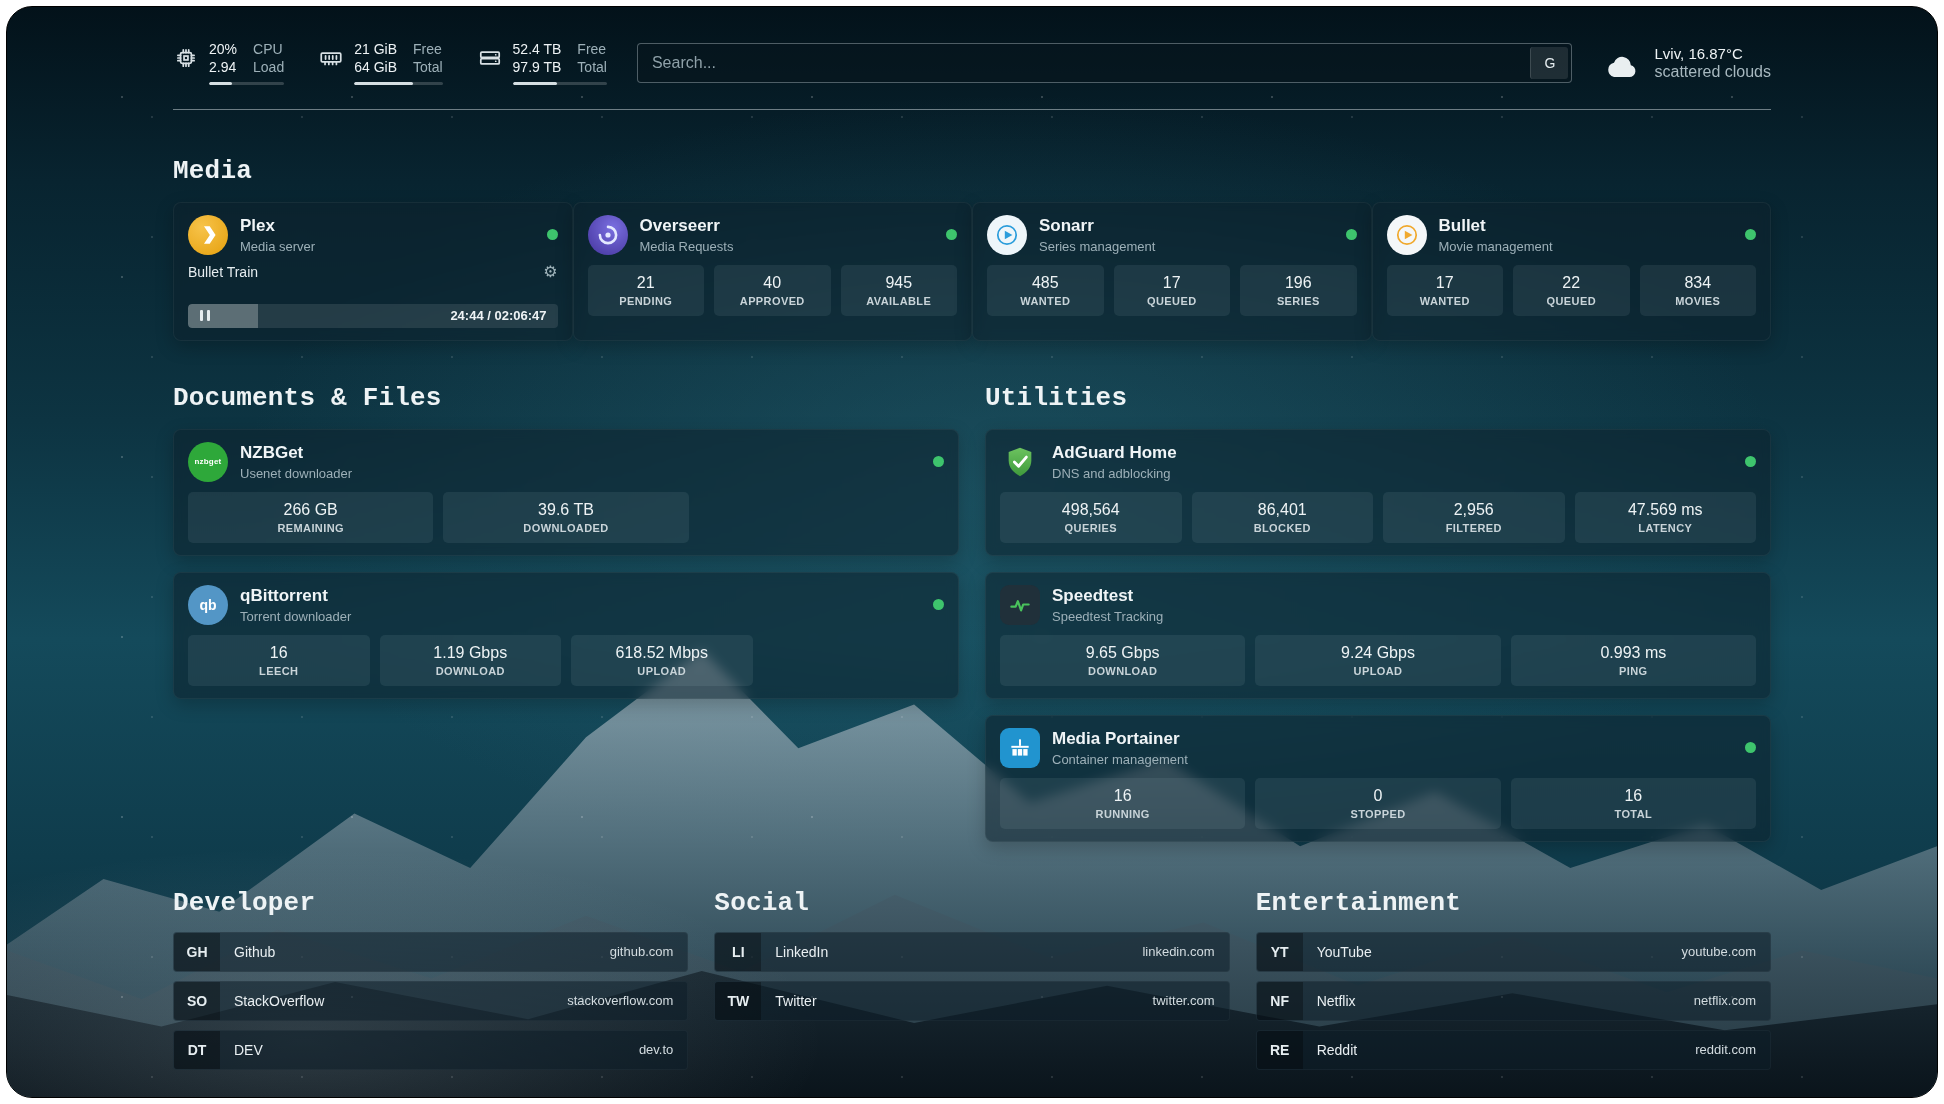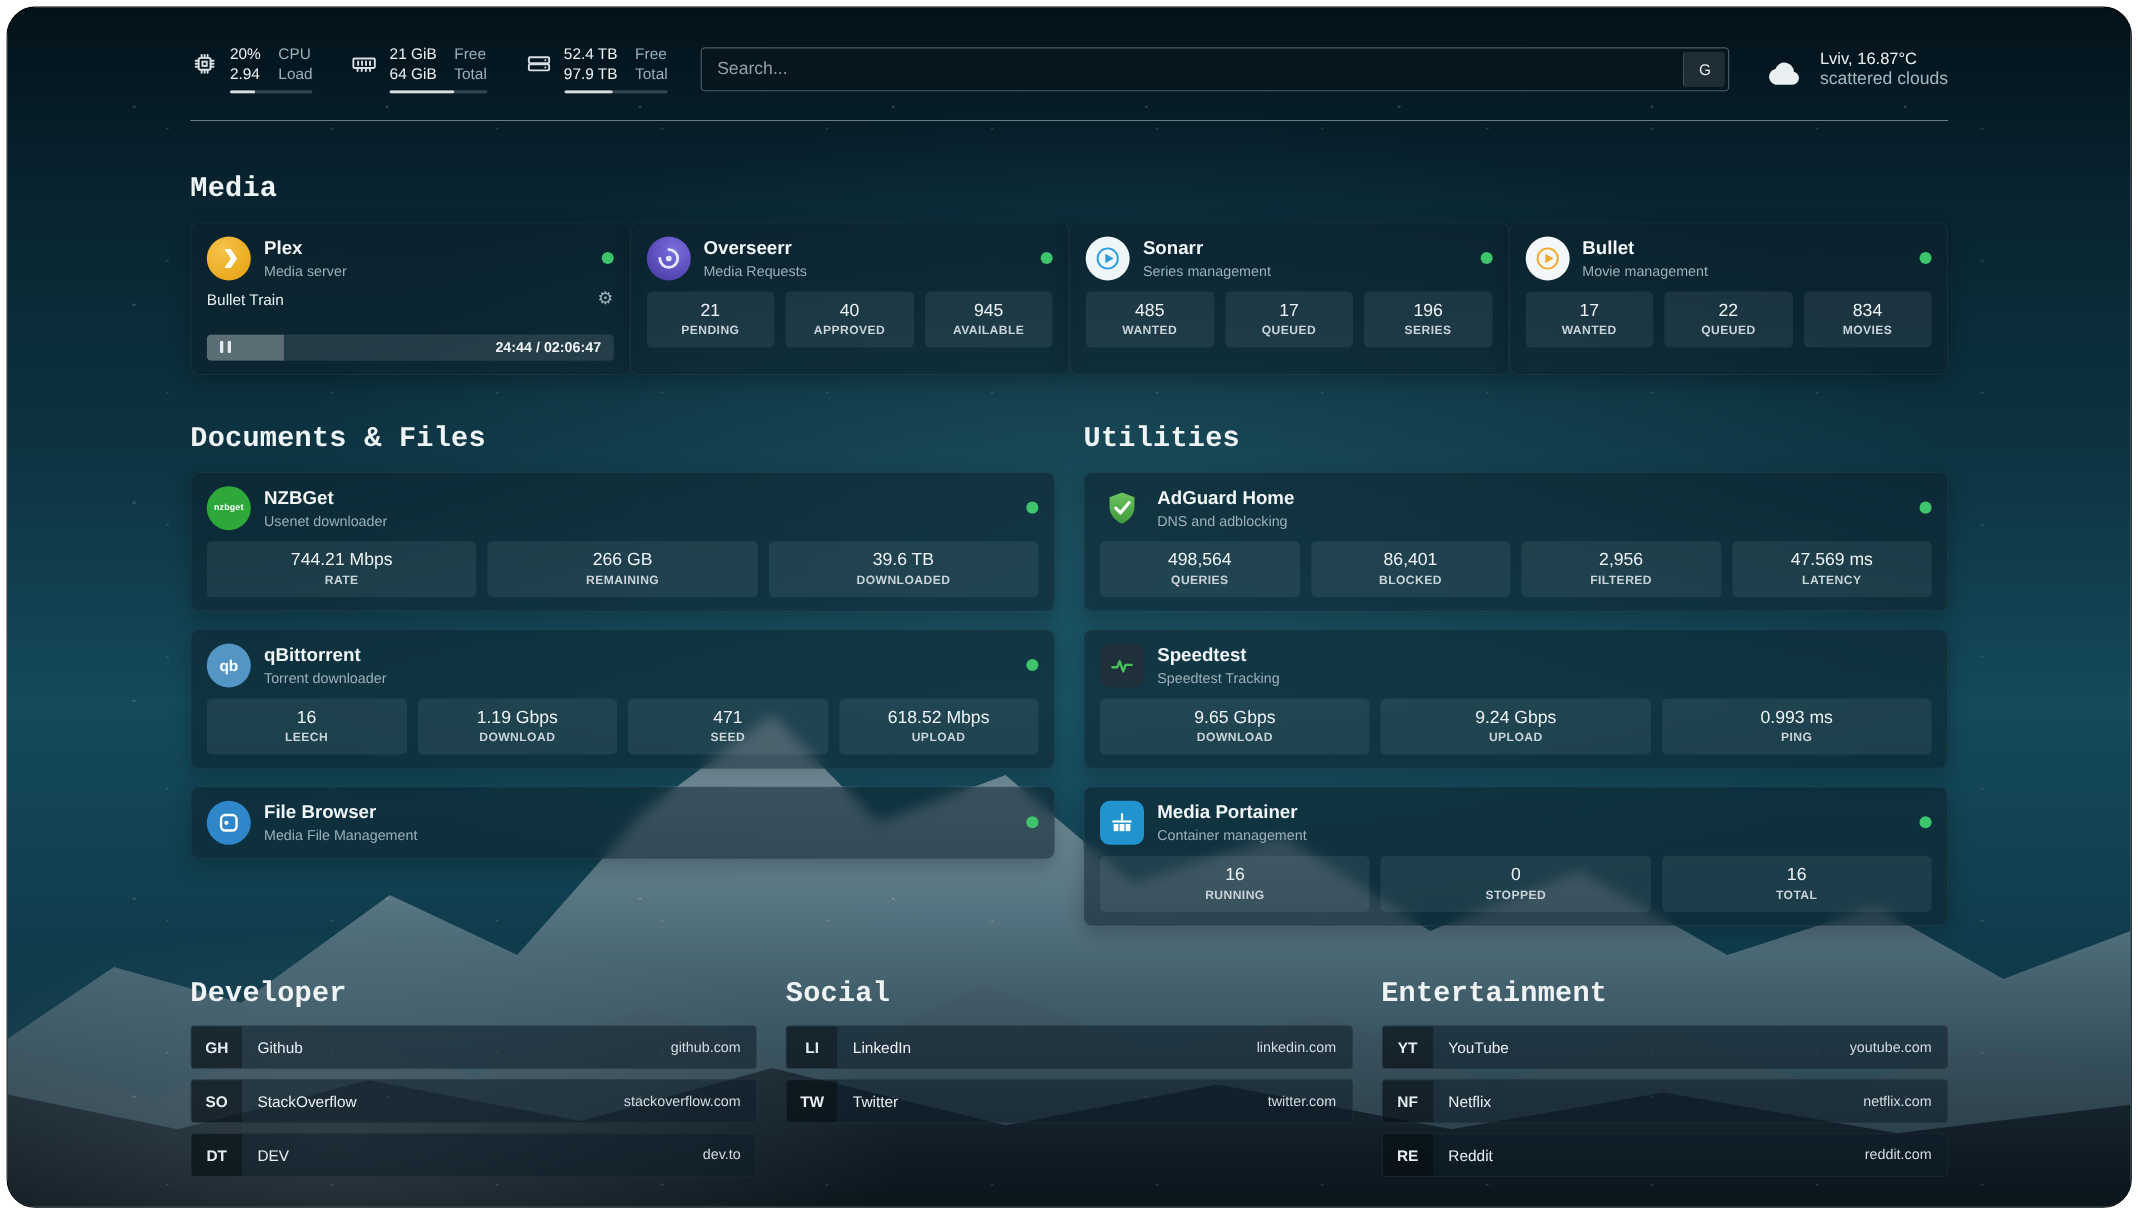--- a/index.html
+++ b/index.html
@@ -386,24 +386,20 @@
                     <span>nzbget</span>
                   </span>
               <div class="titles">
                 <div class="app-name">NZBGet</div>
                 <div class="app-sub">Usenet downloader</div>
               </div>
               <span class="status-dot"></span>
             </div>
             <div class="stats cols-3">
               <div class="stat-box">
-                <div class="stat-value">744.21 Mbps</div>
-                <div class="stat-label">RATE</div>
-              </div>
-              <div class="stat-box">
                 <div class="stat-value">266 GB</div>
                 <div class="stat-label">REMAINING</div>
               </div>
               <div class="stat-box">
                 <div class="stat-value">39.6 TB</div>
                 <div class="stat-label">DOWNLOADED</div>
               </div>
             </div>
           </div>
 
@@ -421,45 +417,26 @@
             <div class="stats cols-4">
               <div class="stat-box">
                 <div class="stat-value">16</div>
                 <div class="stat-label">LEECH</div>
               </div>
               <div class="stat-box">
                 <div class="stat-value">1.19 Gbps</div>
                 <div class="stat-label">DOWNLOAD</div>
               </div>
               <div class="stat-box">
-                <div class="stat-value">471</div>
-                <div class="stat-label">SEED</div>
-              </div>
-              <div class="stat-box">
                 <div class="stat-value">618.52 Mbps</div>
                 <div class="stat-label">UPLOAD</div>
               </div>
             </div>
           </div>
 
-          <div class="card">
-            <div class="card-head">
-              <span class="app-icon icon-filebrowser">
-                <svg viewBox="0 0 24 24">
-                      <rect x="5.5" y="5.5" width="13" height="13" rx="3.5" fill="none" stroke="#fff" stroke-width="2"></rect>
-                      <circle cx="10" cy="12" r="1.8" fill="#fff"></circle>
-                    </svg>
-              </span>
-              <div class="titles">
-                <div class="app-name">File Browser</div>
-                <div class="app-sub">Media File Management</div>
-              </div>
-              <span class="status-dot"></span>
-            </div>
-          </div>
 
         </div>
       </section>
 
       <section>
         <h2 class="sec-title">Utilities</h2>
         <div class="stack">
 
           <div class="card">
             <div class="card-head">

